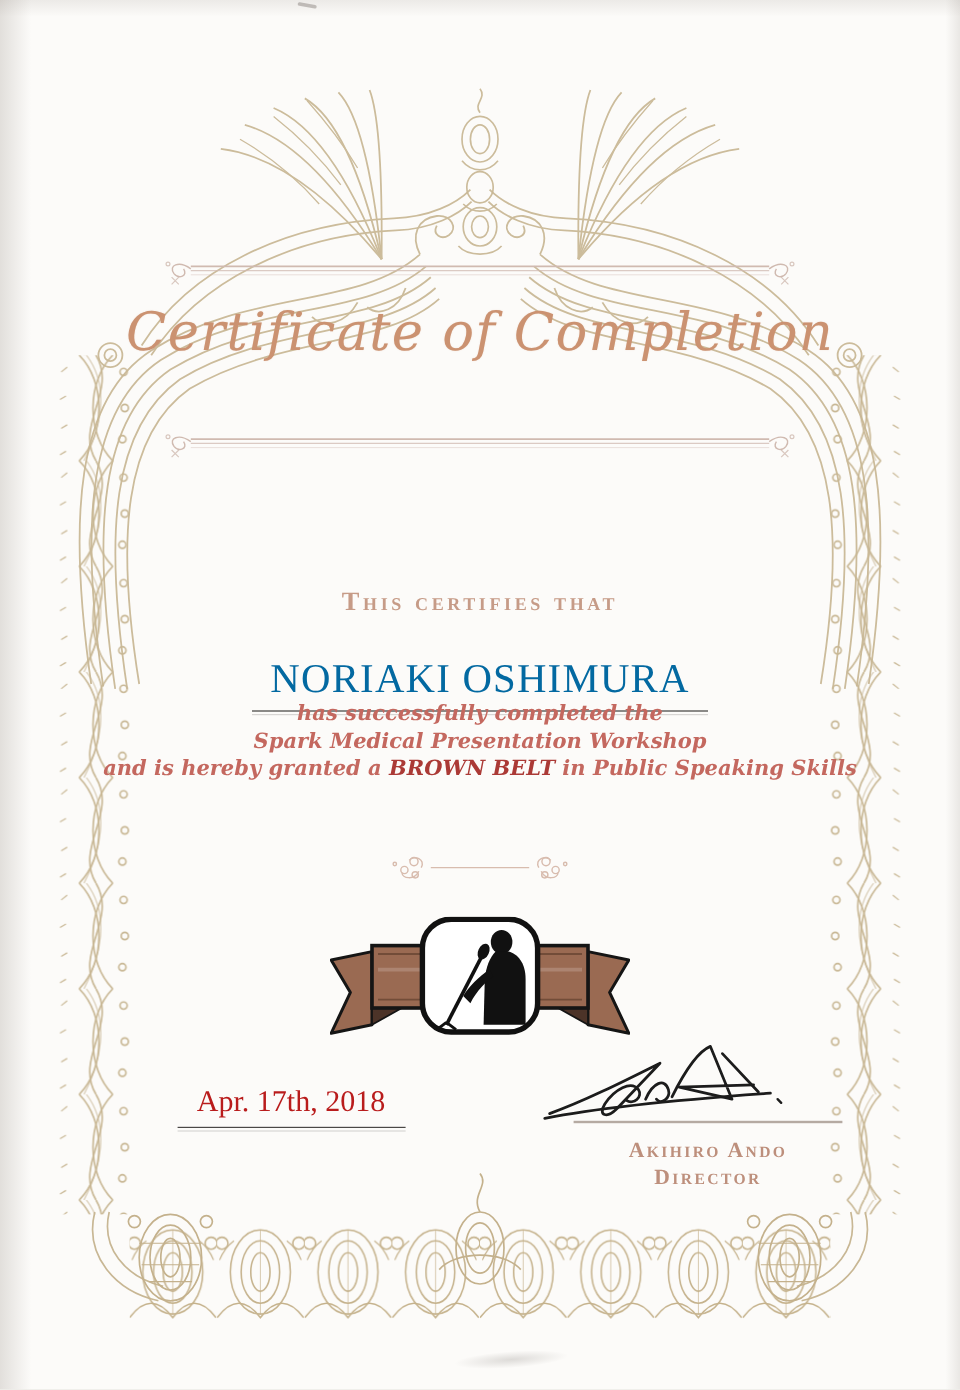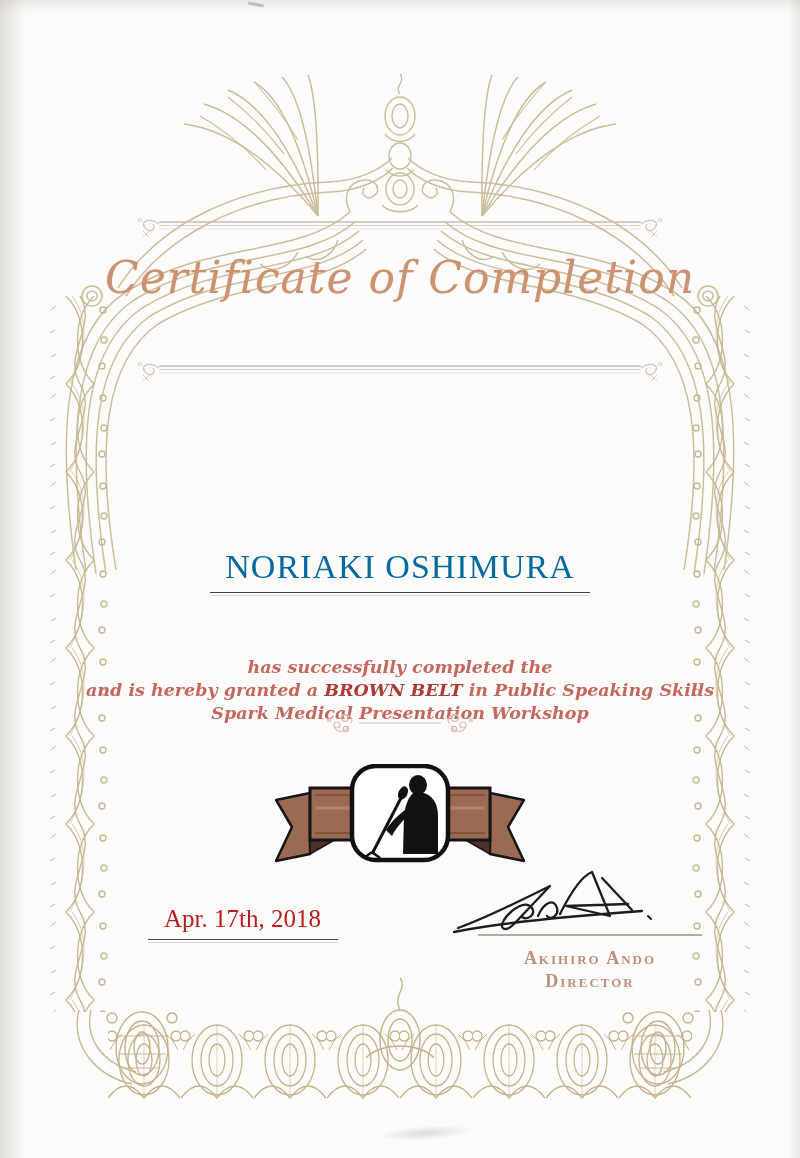--- a/index.html
+++ b/index.html
@@ -40,21 +40,21 @@
     color:#c69b87;font-weight:bold;
   }
   .recipient{
     top:548px;font-size:34px;letter-spacing:1px;color:#0369a1;
   }
   .name-underline{
     top:592px;left:210px;width:380px;height:0;
     border-bottom:1.5px solid #3f3e3d;box-shadow:0 3px 0 rgba(150,146,142,.35);
   }
   .bodytext{
-    top:656px;font-family:"DejaVu Serif", serif;font-style:italic;font-weight:bold;
+    top:584px;font-family:"DejaVu Serif", serif;font-style:italic;font-weight:bold;
     font-size:17.5px;line-height:23px;color:#c4685f;
   }
   .bodytext .hl{color:#ab3a36;}
   .flourish{position:absolute;left:315px;top:708px;width:170px;height:30px;}
   .badge-svg{position:absolute;left:275px;top:764px;width:250px;height:100px;}
 
   .date-value{left:150px;top:905px;width:185px;text-align:center;font-size:25px;color:#b91c1c;}
   .date-underline{left:148px;top:939px;width:190px;height:0;
     border-bottom:1.5px solid #4a4846;box-shadow:0 3px 0 rgba(150,146,142,.35);}
   .date-label{left:148px;top:946px;width:190px;text-align:center;
@@ -194,28 +194,29 @@
       <path d="M24,17 H506" stroke-width="0.7" opacity="0.5"></path>
       <g id="divEndB">
         <path d="M24,12 C14,5 5,9 10,16 C14,21 22,18 18,12" stroke-width="1.2"></path>
         <path d="M8,19 l6,6 M14,19 l-6,6" stroke-width="1" opacity="0.8"></path>
         <circle cx="5" cy="8" r="1.6" opacity="0.8"></circle>
       </g>
       <use href="#divEndB" transform="translate(530,0) scale(-1,1)"></use>
     </g>
   </svg>
 
+  <div class="abs center certifies">This certifies that</div>
 
   <div class="abs center recipient">NORIAKI OSHIMURA</div>
   <div class="abs name-underline"></div>
 
   <div class="abs center bodytext">
     <div>has successfully completed the</div>
+    <div>Spark Medical Presentation Workshop</div>
     <div><span>and is hereby granted a </span><span class="hl">BROWN BELT</span><span> in Public Speaking Skills</span></div>
-    <div>Spark Medical Presentation Workshop</div>
   </div>
 
   <svg class="flourish" viewBox="0 0 170 30" aria-hidden="true">
     <g stroke="#d8bcae" fill="none" stroke-width="1.2">
       <path d="M44,15 H126"></path>
       <g id="flEnd">
         <circle cx="30" cy="10" r="3.4"></circle>
         <circle cx="22" cy="17" r="3"></circle>
         <circle cx="31" cy="21" r="2.6"></circle>
         <path d="M36,15 C40,8 30,4 26,9"></path>

